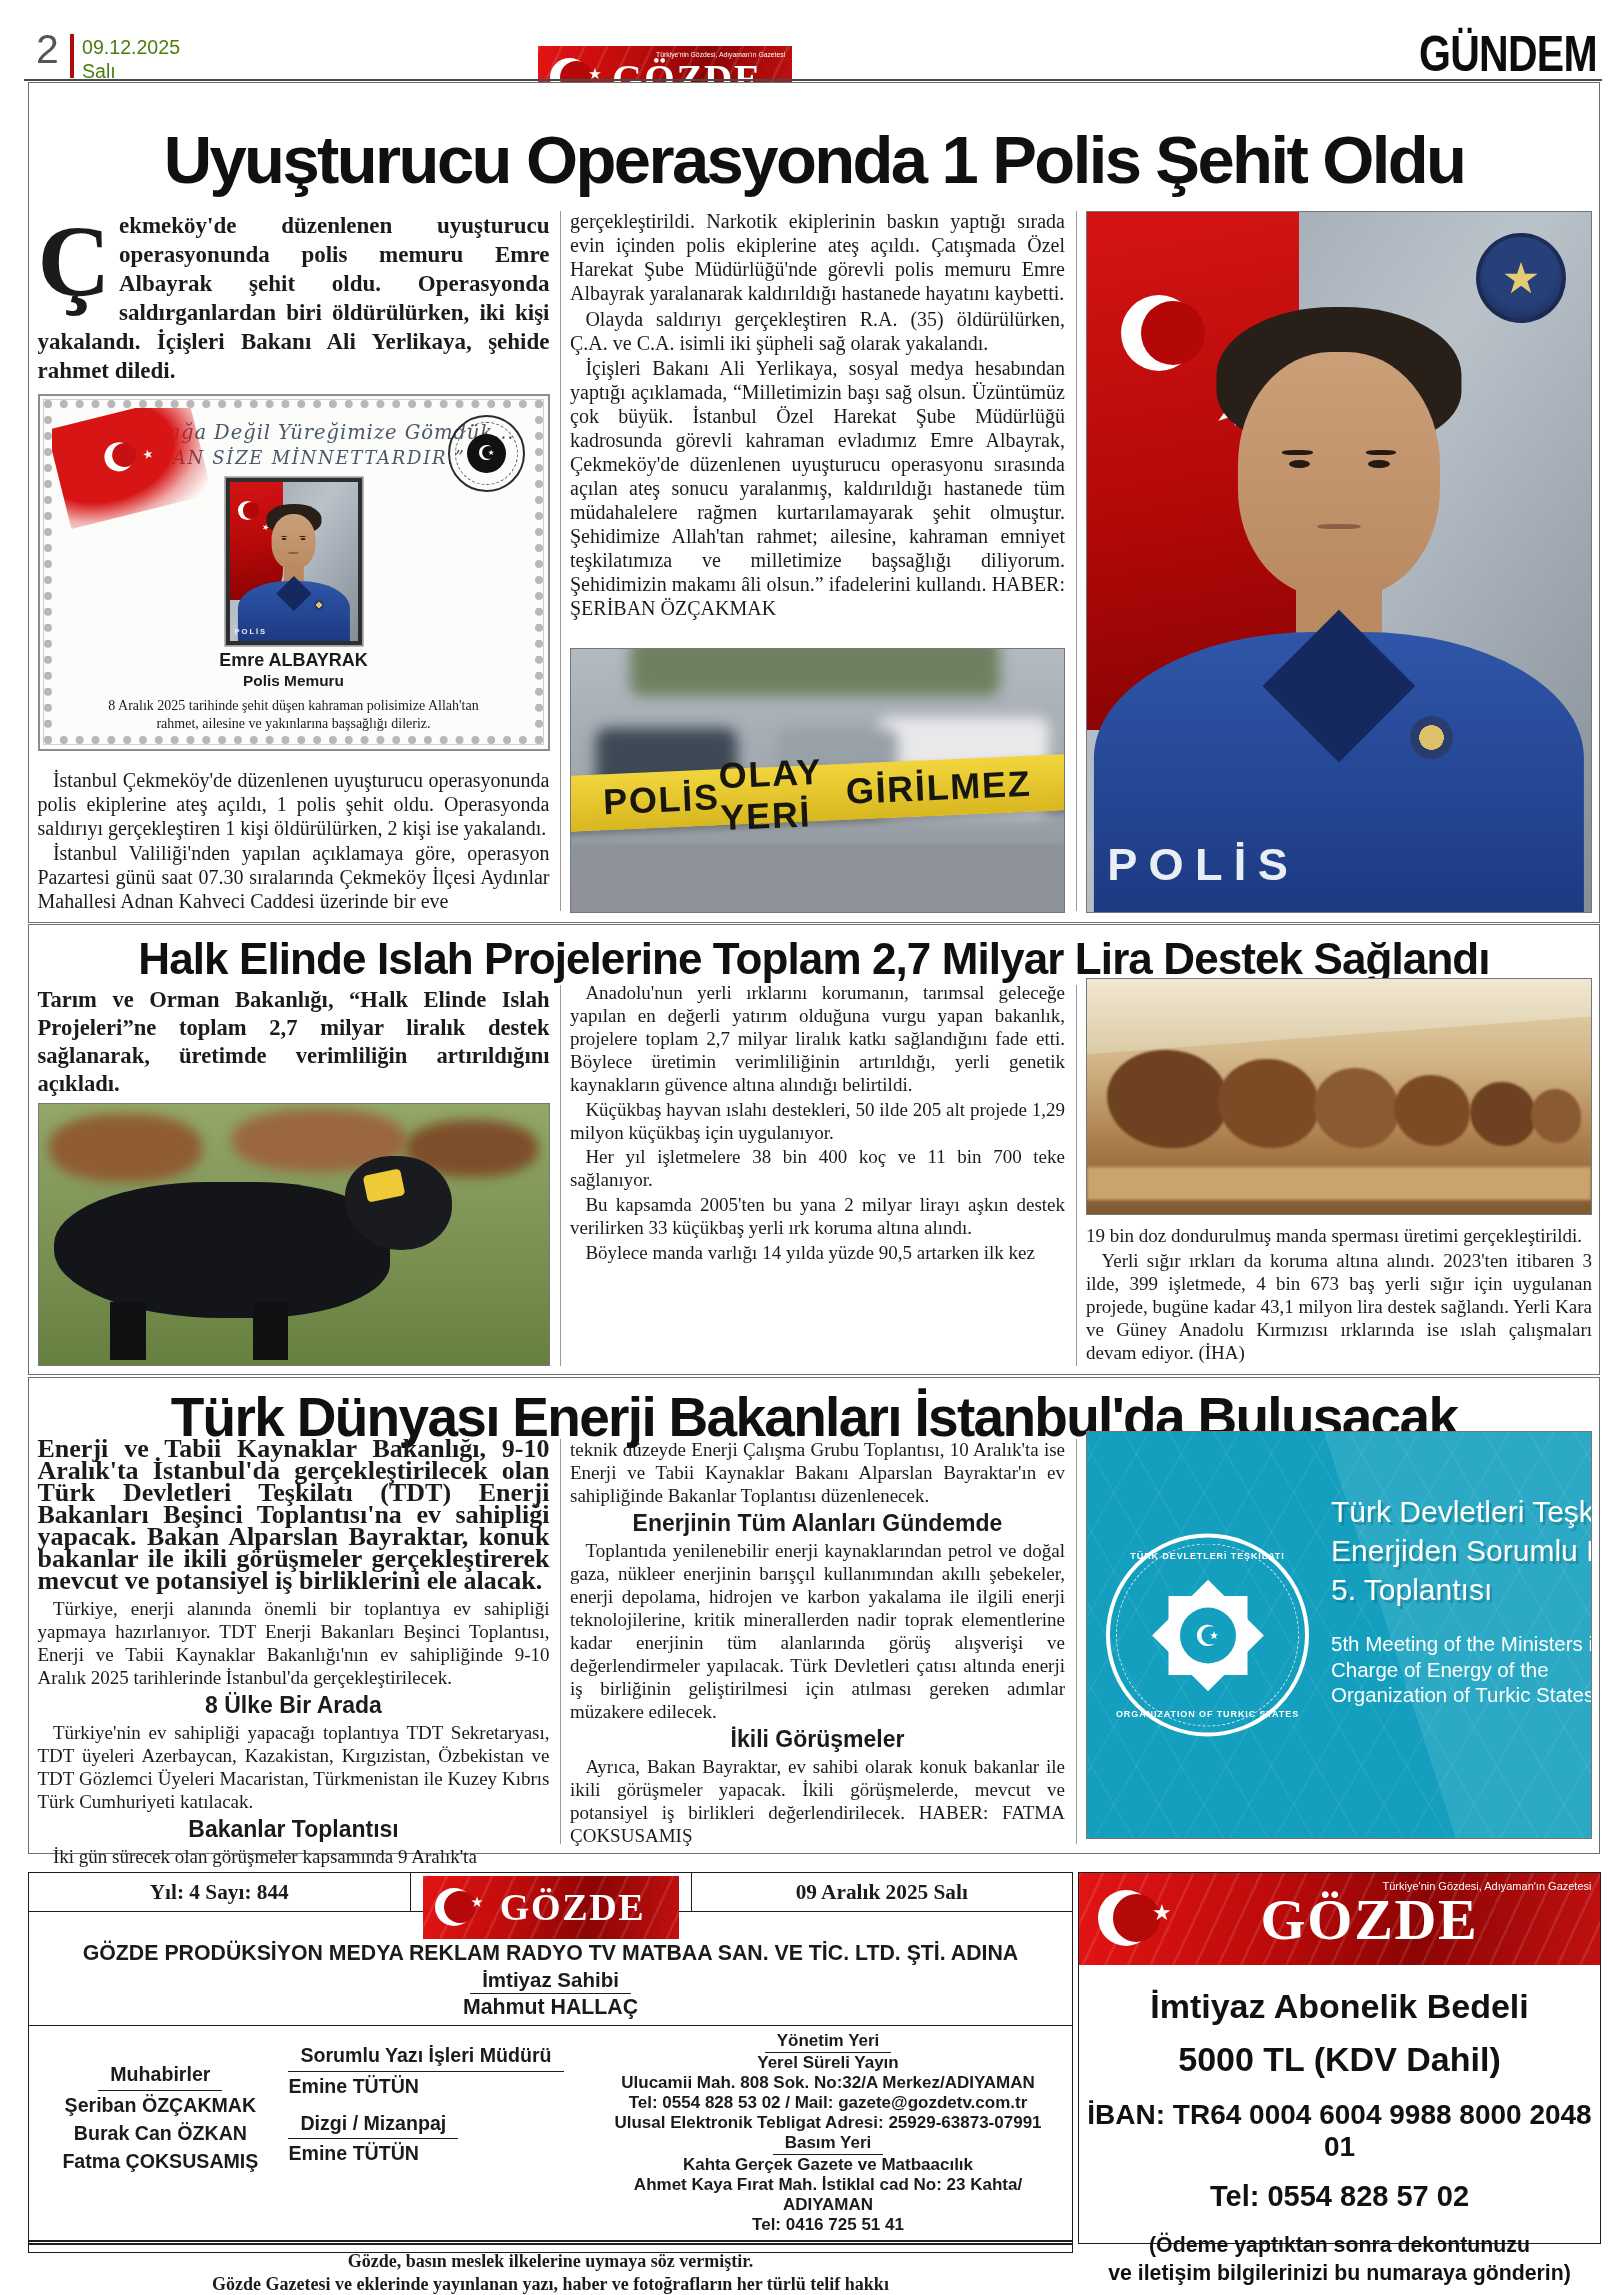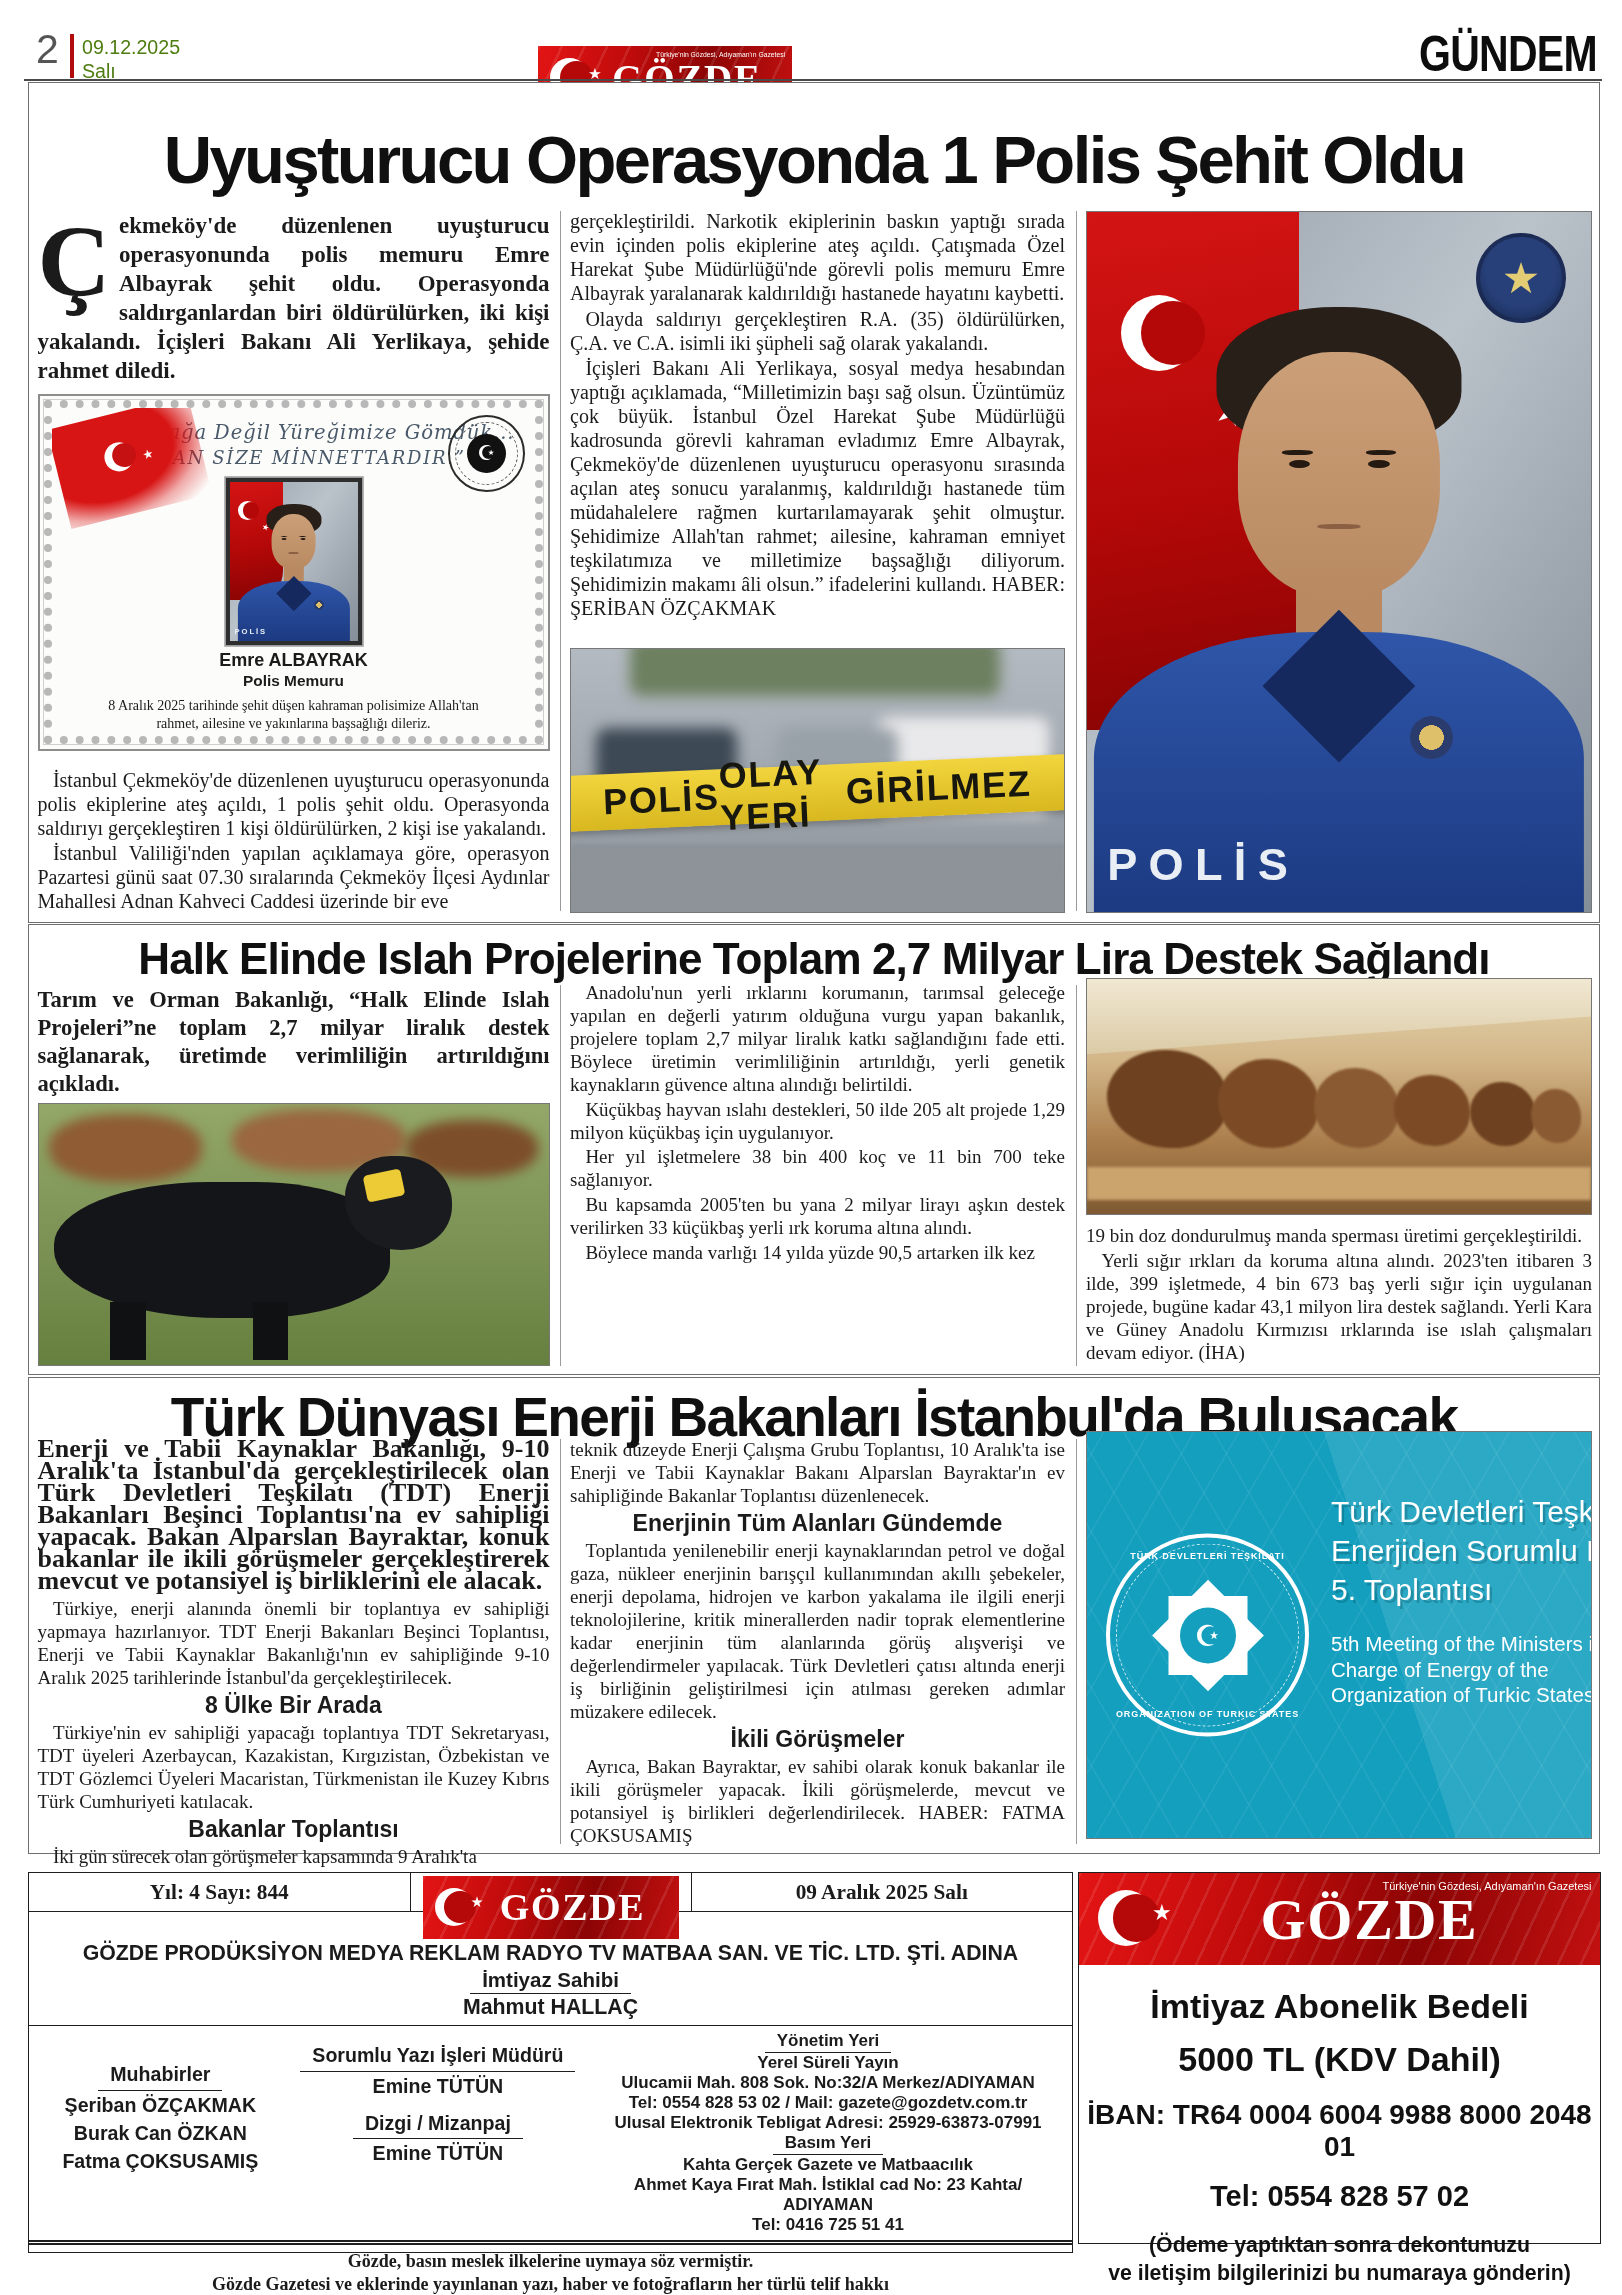--- a/index.html
+++ b/index.html
@@ -177,21 +177,21 @@
   .imp-cell.mid{border-left:1.7px solid #1e1e1e;border-right:1.7px solid #1e1e1e;}
   .imp-logo{position:absolute;left:50%;top:2.6px;transform:translateX(-50%);z-index:3;}
   .imp-company{margin-top:29px;text-align:center;font:bold 21.3px/1.2 "Liberation Sans",sans-serif;}
   .imp-center{text-align:center;font-family:"Liberation Sans",sans-serif;}
   .u{display:inline-block;border-bottom:1.7px solid #1e1e1e;padding:0 12px 0.9px 12px;}
   .imp-owner-label{font:bold 20.5px/1.25 "Liberation Sans",sans-serif;}
   .imp-owner{font:bold 21.3px/1.3 "Liberation Sans",sans-serif;}
   .imp-rule{border-top:1.7px solid #1e1e1e;margin-top:3.4px;}
   .imp-grid{display:grid;grid-template-columns:256px 299px 1fr;padding:5.1px 3.4px 0 3.4px;}
   .imp-colA{font:bold 19.6px/1.45 "Liberation Sans",sans-serif;text-align:center;padding-top:29px;}
-  .imp-colB{font:bold 19.6px/1.45 "Liberation Sans",sans-serif;text-align:center;padding-top:10.2px;}
+  .imp-colB{font:bold 19.6px/1.45 "Liberation Sans",sans-serif;padding-top:10.2px;}
   .imp-colB .blk{margin-bottom:8.5px;}
   .imp-colC{font:bold 17px/20px "Liberation Sans",sans-serif;text-align:center;}
   .imp-legal{border-top:5.1px double #1e1e1e;margin-top:5.1px;padding-top:5.1px;text-align:center;
         font:bold 18px/23px "Liberation Serif",serif;}
   
   .adbox{position:absolute;left:1078px;top:1872px;width:523px;height:372px;border:1.7px solid #1e1e1e;
         box-sizing:border-box;background:#fff;}
   .ad-body{text-align:center;font-family:"Liberation Sans",sans-serif;font-weight:bold;color:#111;}
   .ad-line1{margin-top:22px;font-size:34px;}
   .ad-line2{margin-top:13.7px;font-size:34px;}

